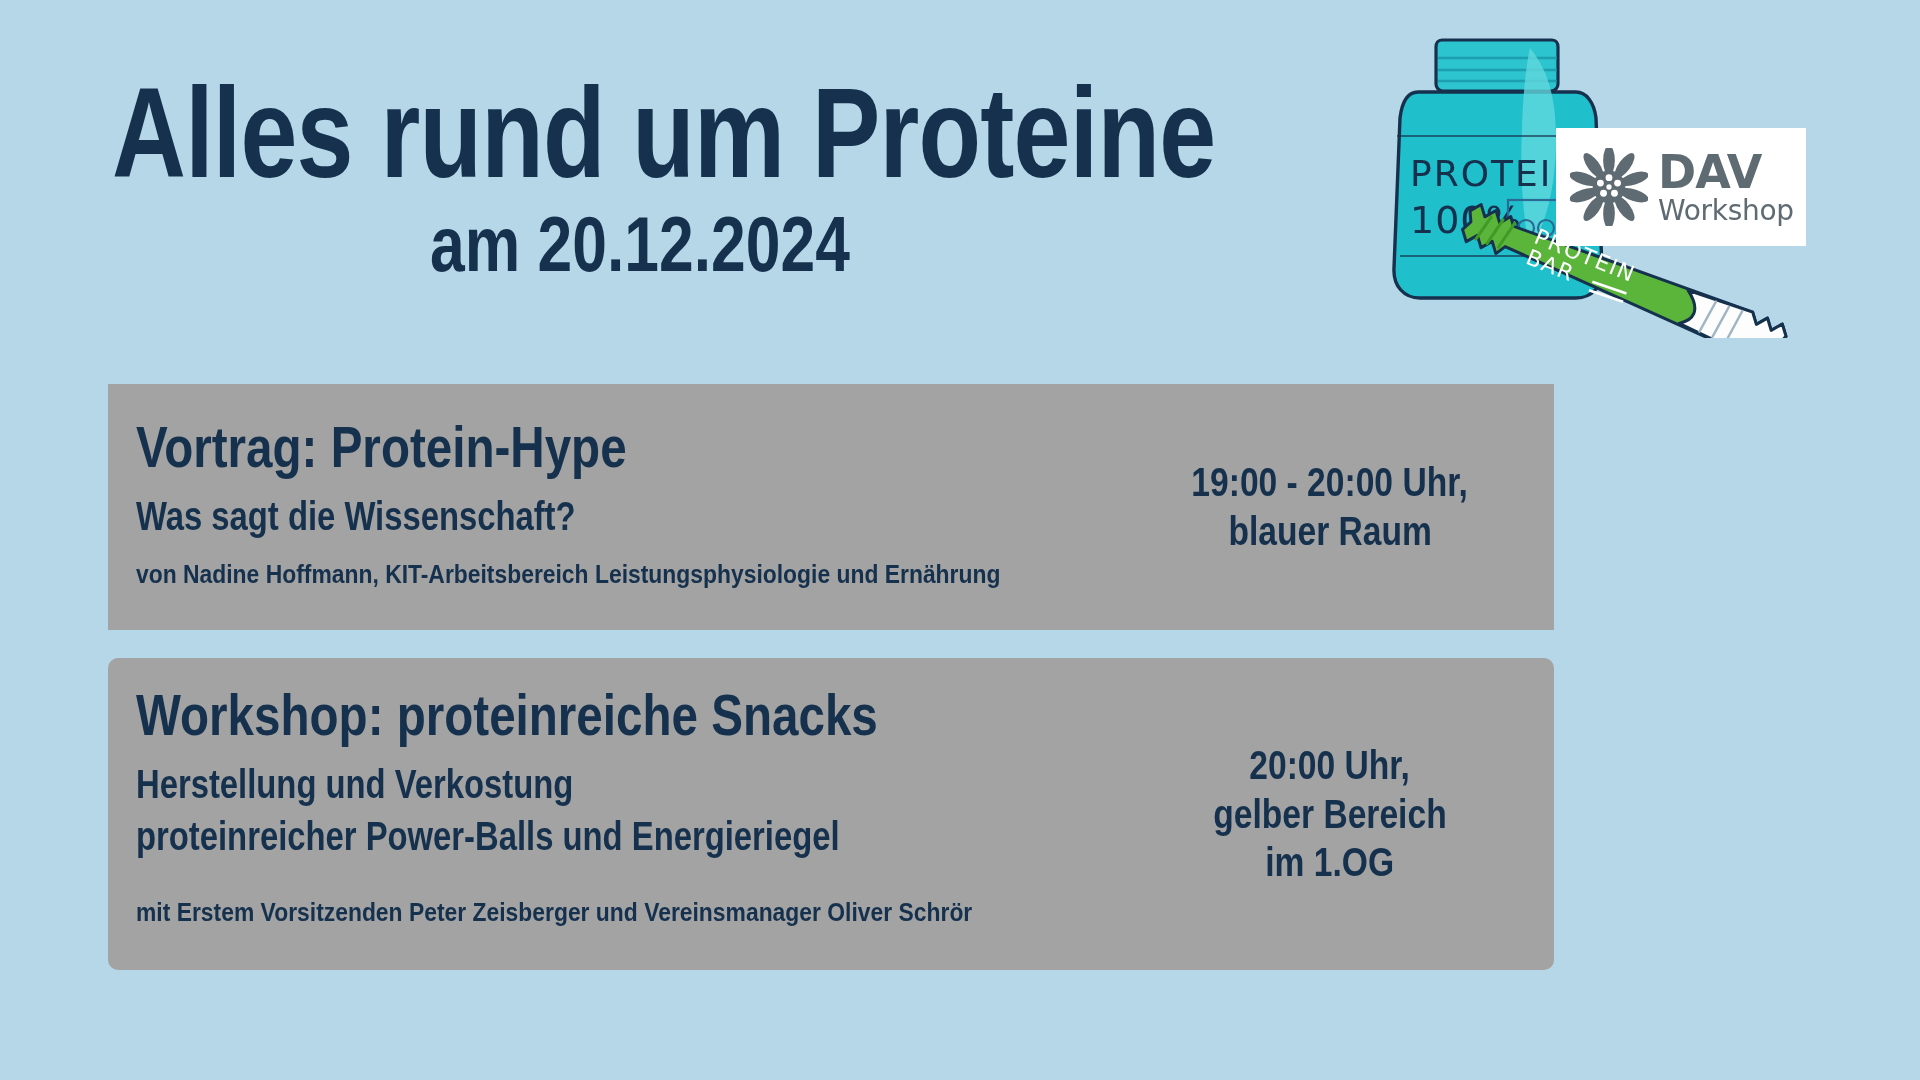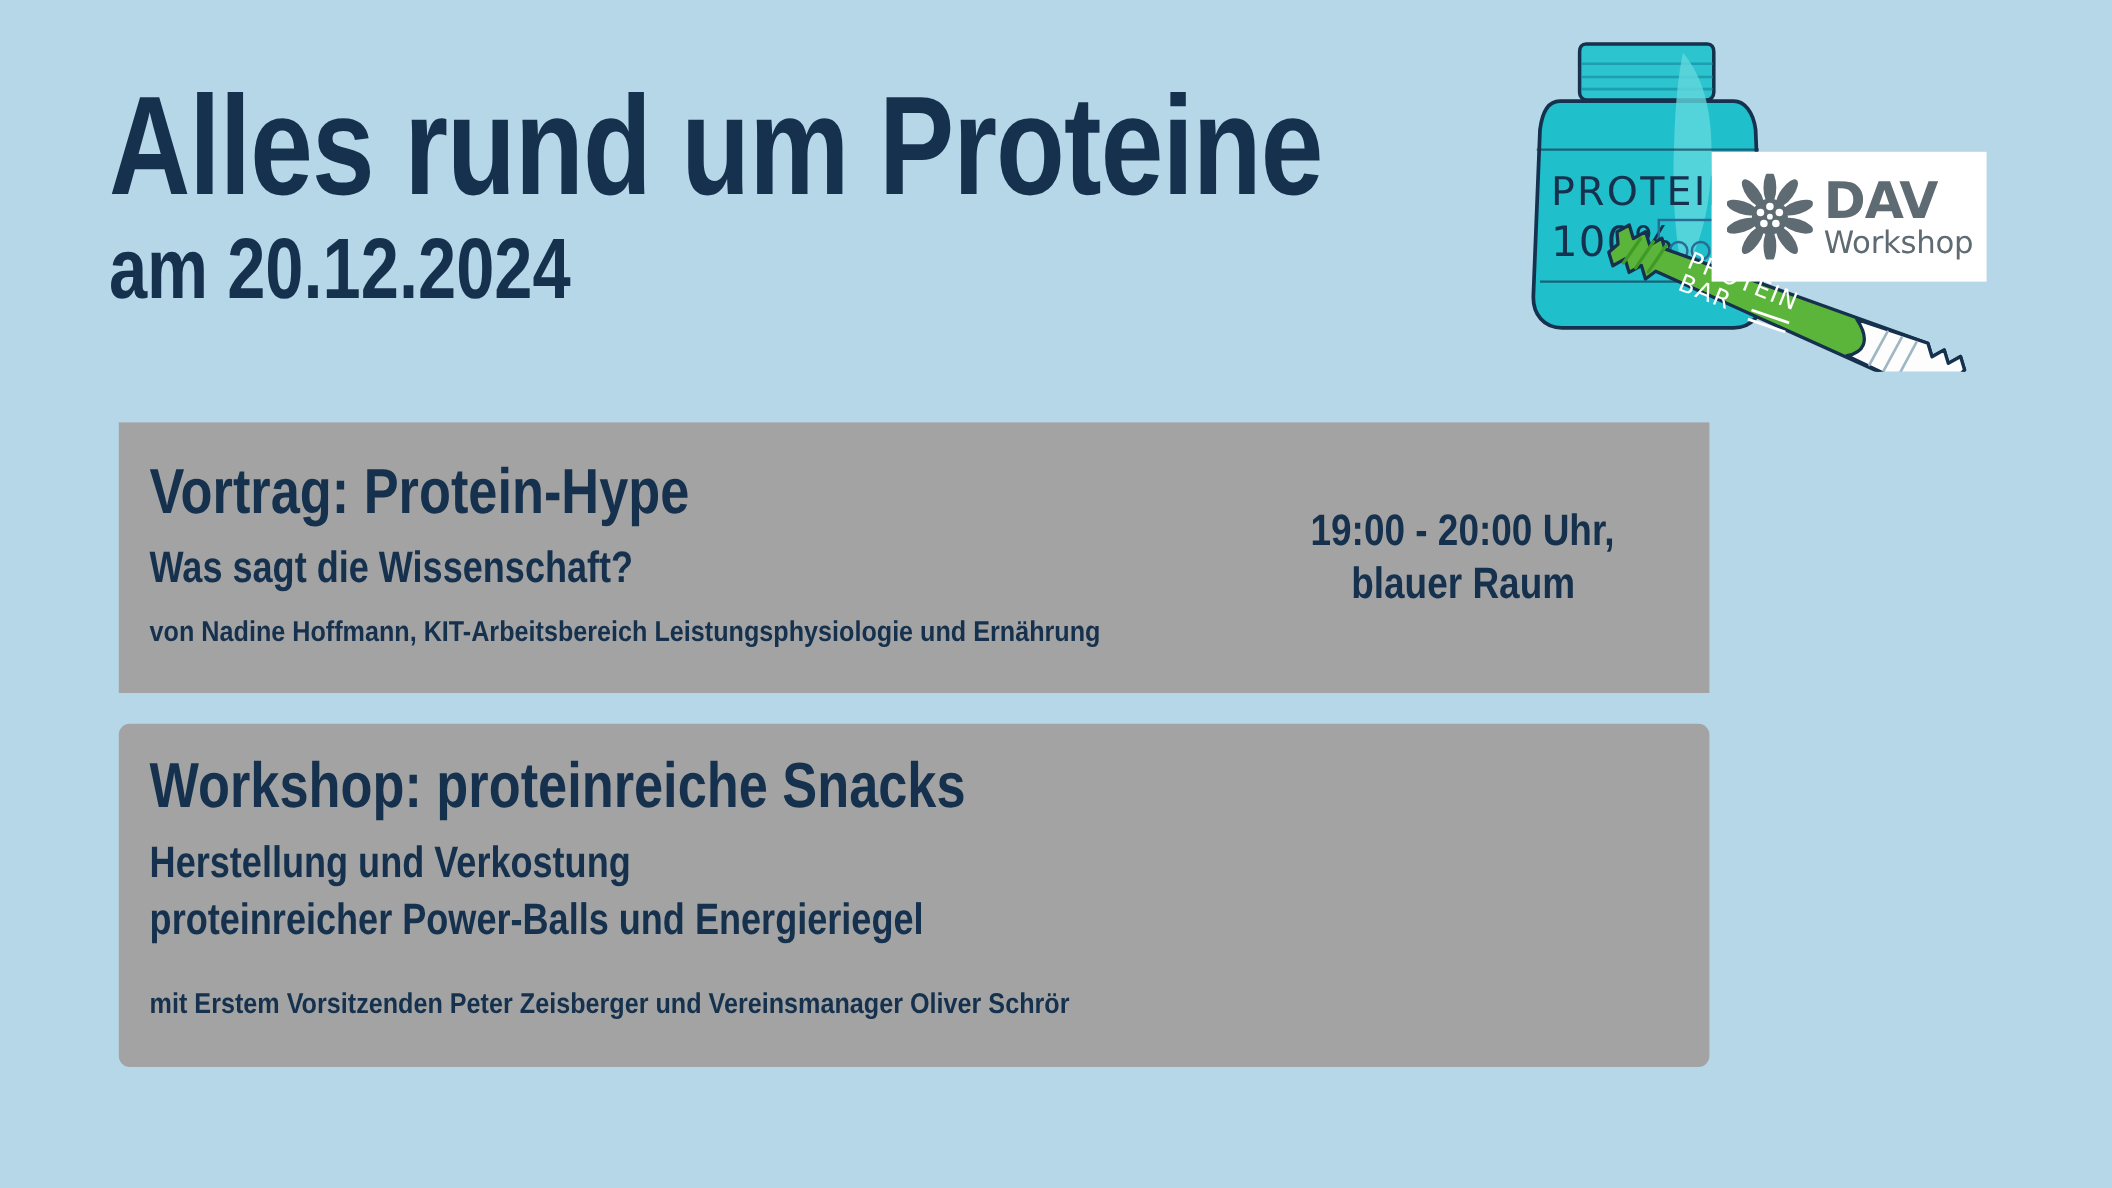--- a/index.html
+++ b/index.html
@@ -20,23 +20,24 @@
     position: absolute;
     inset: 0;
     width: 1920px;
     height: 1080px;
     background: #b6d7e8;
   }
 
   
   .headline-block {
     position: absolute;
-    left: 99px;
+    left: 112px;
     top: 70px;
     width: 1320px;
+    text-align: center;
   }
   .headline-main {
     font-family: "Liberation Sans Narrow", "Liberation Sans", sans-serif;
     font-weight: 700;
     font-size: 128px;
     line-height: 0.98;
     letter-spacing: -1px;
     color: #15314d;
     transform: scaleX(0.80);
     transform-origin: left top;
@@ -156,21 +157,21 @@
     top: 18px;
     width: 540px;
     height: 320px;
   }
   .illustration svg { display: block; }
 
   
   .dav-logo {
     position: absolute;
     left: 1556px;
-    top: 138px;
+    top: 128px;
     width: 250px;
     height: 118px;
     background: #ffffff;
     display: flex;
     align-items: center;
     padding: 0;
     box-sizing: border-box;
   }
   .dav-flower {
     width: 78px;
@@ -303,16 +304,21 @@
   </div>
 
   <div class="card card-2">
     <div class="card-inner">
       <div class="card-left">
         <div class="title c2-title">Workshop: proteinreiche Snacks</div>
         <div class="subtitle c2-sub1">Herstellung und Verkostung</div>
         <div class="subtitle c2-sub2">proteinreicher Power-Balls und Energieriegel</div>
         <div class="byline c2-byline">mit Erstem Vorsitzenden Peter Zeisberger und Vereinsmanager Oliver Schrör</div>
       </div>
+      <div class="card-right">
+        <div class="time-line">20:00 Uhr,</div>
+        <div class="time-line">gelber Bereich</div>
+        <div class="time-line">im 1.OG</div>
+      </div>
     </div>
   </div>
 
 </div>
 
 </body></html>

